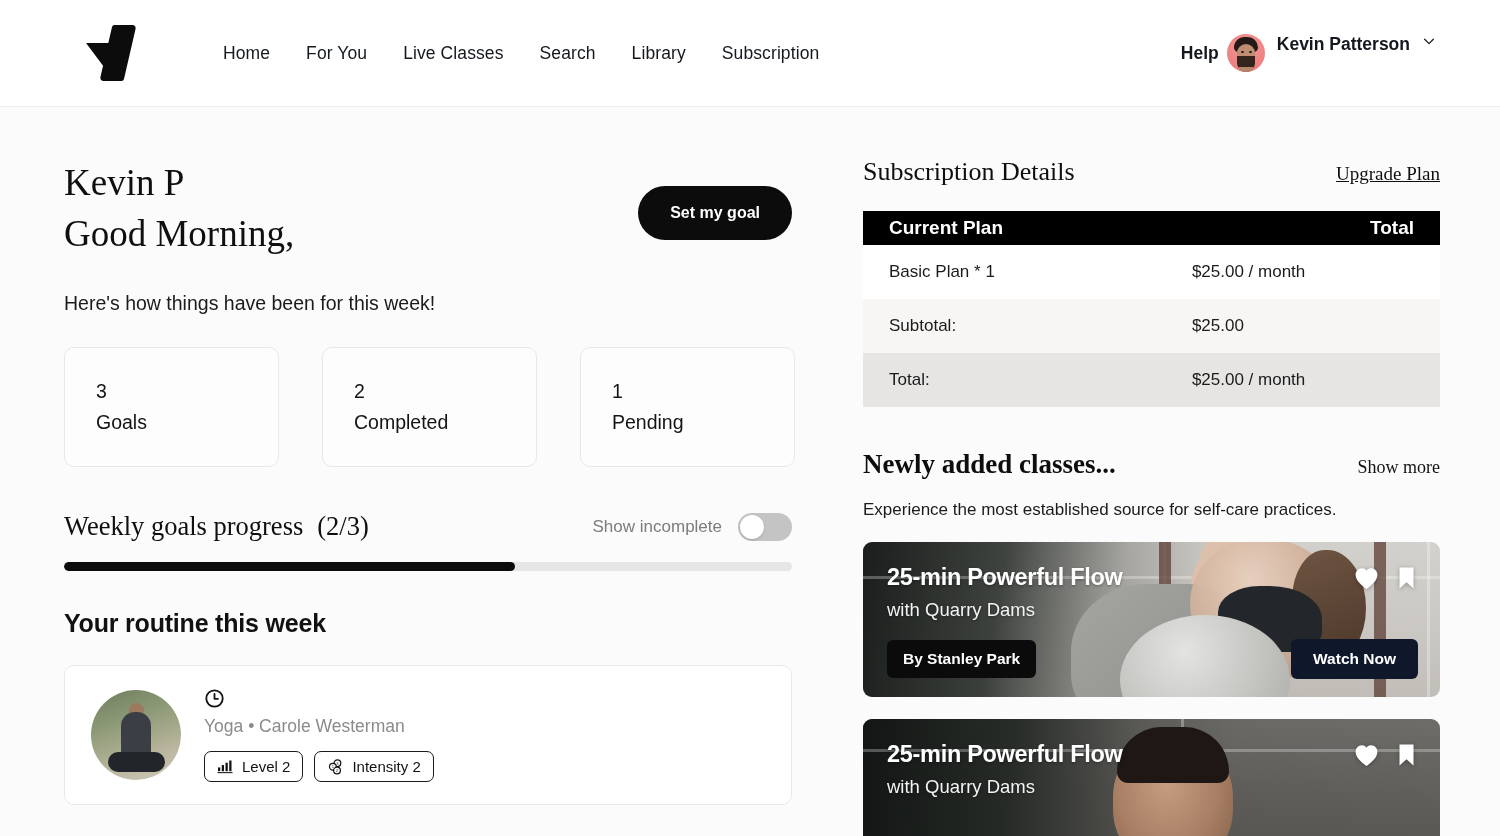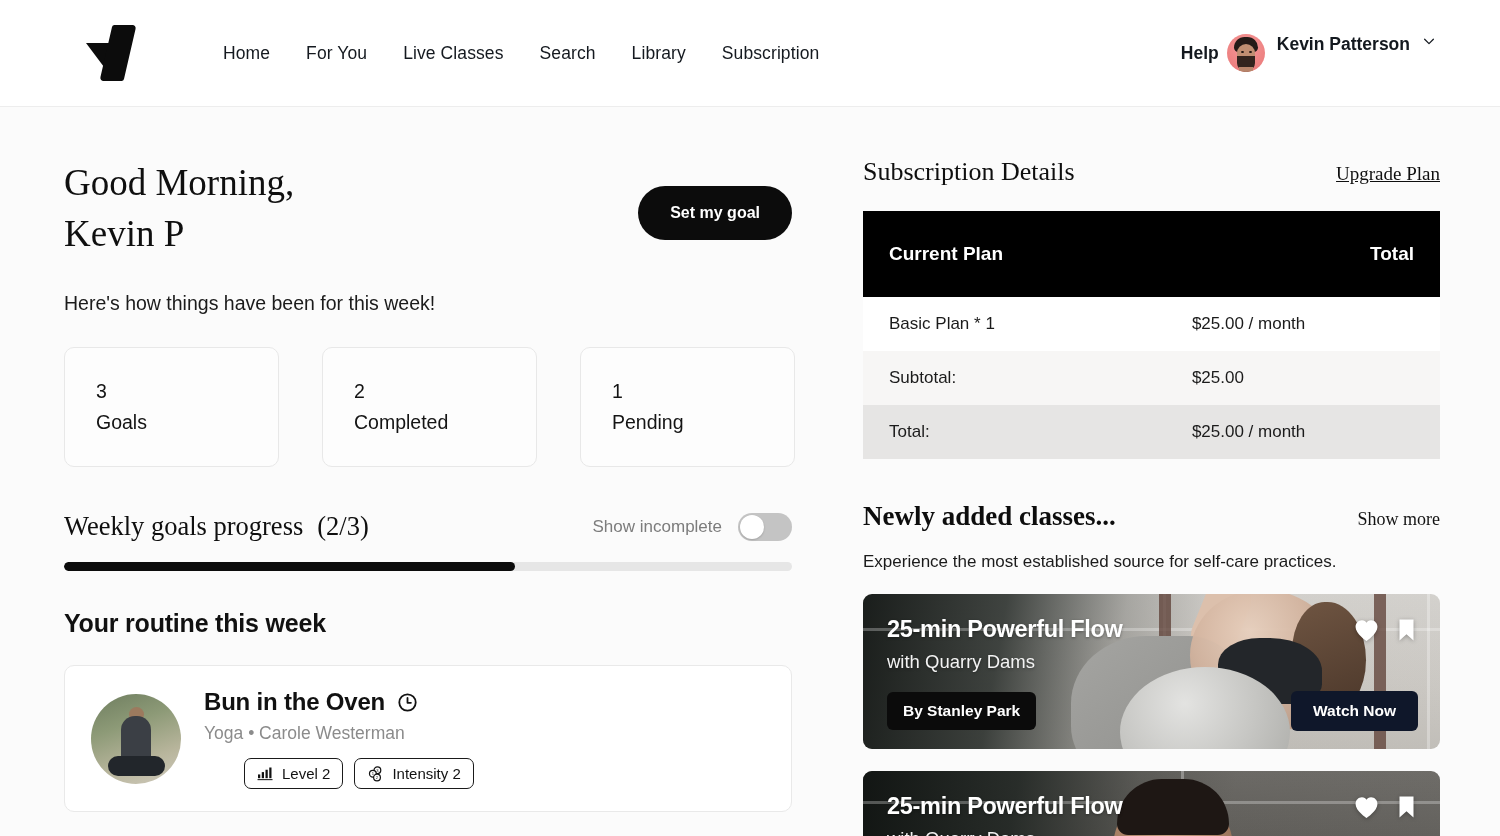--- a/index.html
+++ b/index.html
@@ -323,21 +323,20 @@
   }
   .rc-sub {
     font-size: 17.5px;
     color: #8b8b8b;
     margin-top: 7px;
   }
   .chips {
     display: flex;
     gap: 11px;
     margin-top: 14px;
-    margin-left: 40px;
   }
   .chip {
     border: 1px solid #1a1a1a;
     border-radius: 7px;
     padding: 6px 12px;
     font-size: 15px;
     color: #121212;
     display: flex;
     align-items: center;
     gap: 8px;
@@ -380,21 +379,21 @@
     margin-top: 24px;
     width: 100%;
     border-collapse: collapse;
   }
   .sub-table th {
     background: #000;
     color: #fff;
     text-align: left;
     font-size: 19px;
     font-weight: bold;
-    padding: 32px 26px;
+    padding: 6px 26px;
   }
   .sub-table th.right { padding-left: 0; text-align: right; }
   .sub-table td {
     font-size: 17px;
     color: #1b1b1b;
     padding: 17px 26px;
   }
   .sub-table td.right { padding-left: 0; }
   .sub-table tr.r0 td { background: #ffffff; }
   .sub-table tr.r1 td { background: #f7f6f5; }
@@ -601,22 +600,22 @@
     </div>
   </div>
 </div>
 
 <div class="main">
 
   <div class="col-left">
 
     <div class="greet-row">
       <div class="greeting">
+        <div>Kevin P</div>
         <div>Good Morning,</div>
-        <div>Kevin P</div>
       </div>
       <button class="btn-pill">Set my goal</button>
     </div>
 
     <div class="subgreet">Here's how things have been for this week!</div>
 
     <div class="stats">
       <div class="stat-card">
         <div class="stat-num">3</div>
         <div class="stat-label">Goals</div>
@@ -649,21 +648,20 @@
     <div class="routine-title">Your routine this week</div>
 
     <div class="routine-card">
       <div class="thumb">
         <div class="fighead"></div>
         <div class="fig"></div>
         <div class="figlap"></div>
       </div>
       <div class="rc-body">
         <div class="rc-title-row">
-          <span class="rc-title">Bun in the Oven</span>
           <svg width="21" height="21" viewBox="0 0 22 22">
             <circle cx="11" cy="11" r="8.6" fill="none" stroke="#121212" stroke-width="1.9"></circle>
             <path d="M11 6.3 V11.3 H14.6" fill="none" stroke="#121212" stroke-width="1.9" stroke-linecap="round" stroke-linejoin="round"></path>
           </svg>
         </div>
         <div class="rc-sub">Yoga • Carole Westerman</div>
         <div class="chips">
           <div class="chip">
             <svg width="17" height="15" viewBox="0 0 18 16">
               <rect x="1" y="9" width="2.4" height="4" fill="#121212"></rect>

